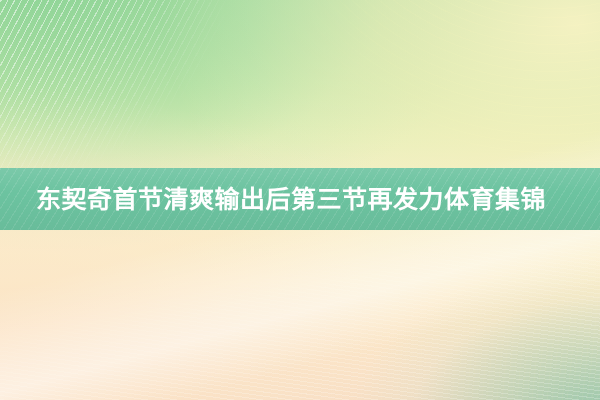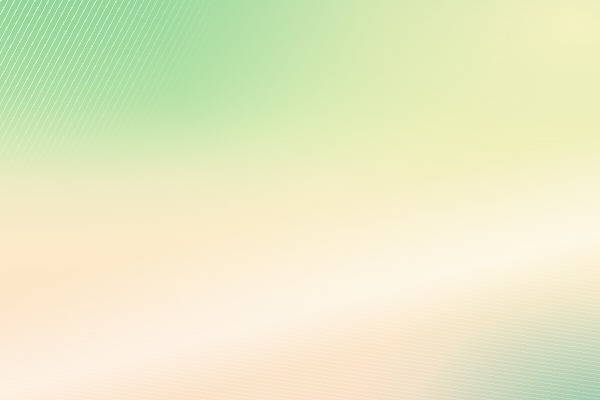--- a/index.html
+++ b/index.html
@@ -226,14 +226,19 @@
   <div class="bg-layer bg-glow-tr"></div>
   <div class="bg-layer bg-glow-bl"></div>
   <div class="bg-layer bg-glow-br"></div>
   <div class="bg-layer bg-sheen"></div>
 
   <div class="tex tex-tl"></div>
   <div class="tex tex-tr"></div>
   <div class="tex tex-bottom"></div>
   <div class="tex tex-br"></div>
 
+  <div class="title-band">
+    <div class="band-tex"></div>
+    <div class="band-sheen"></div>
+    <div class="title-text">东契奇首节清爽输出后第三节再发力体育集锦</div>
+  </div>
 
 </div>
 
 </body></html>

